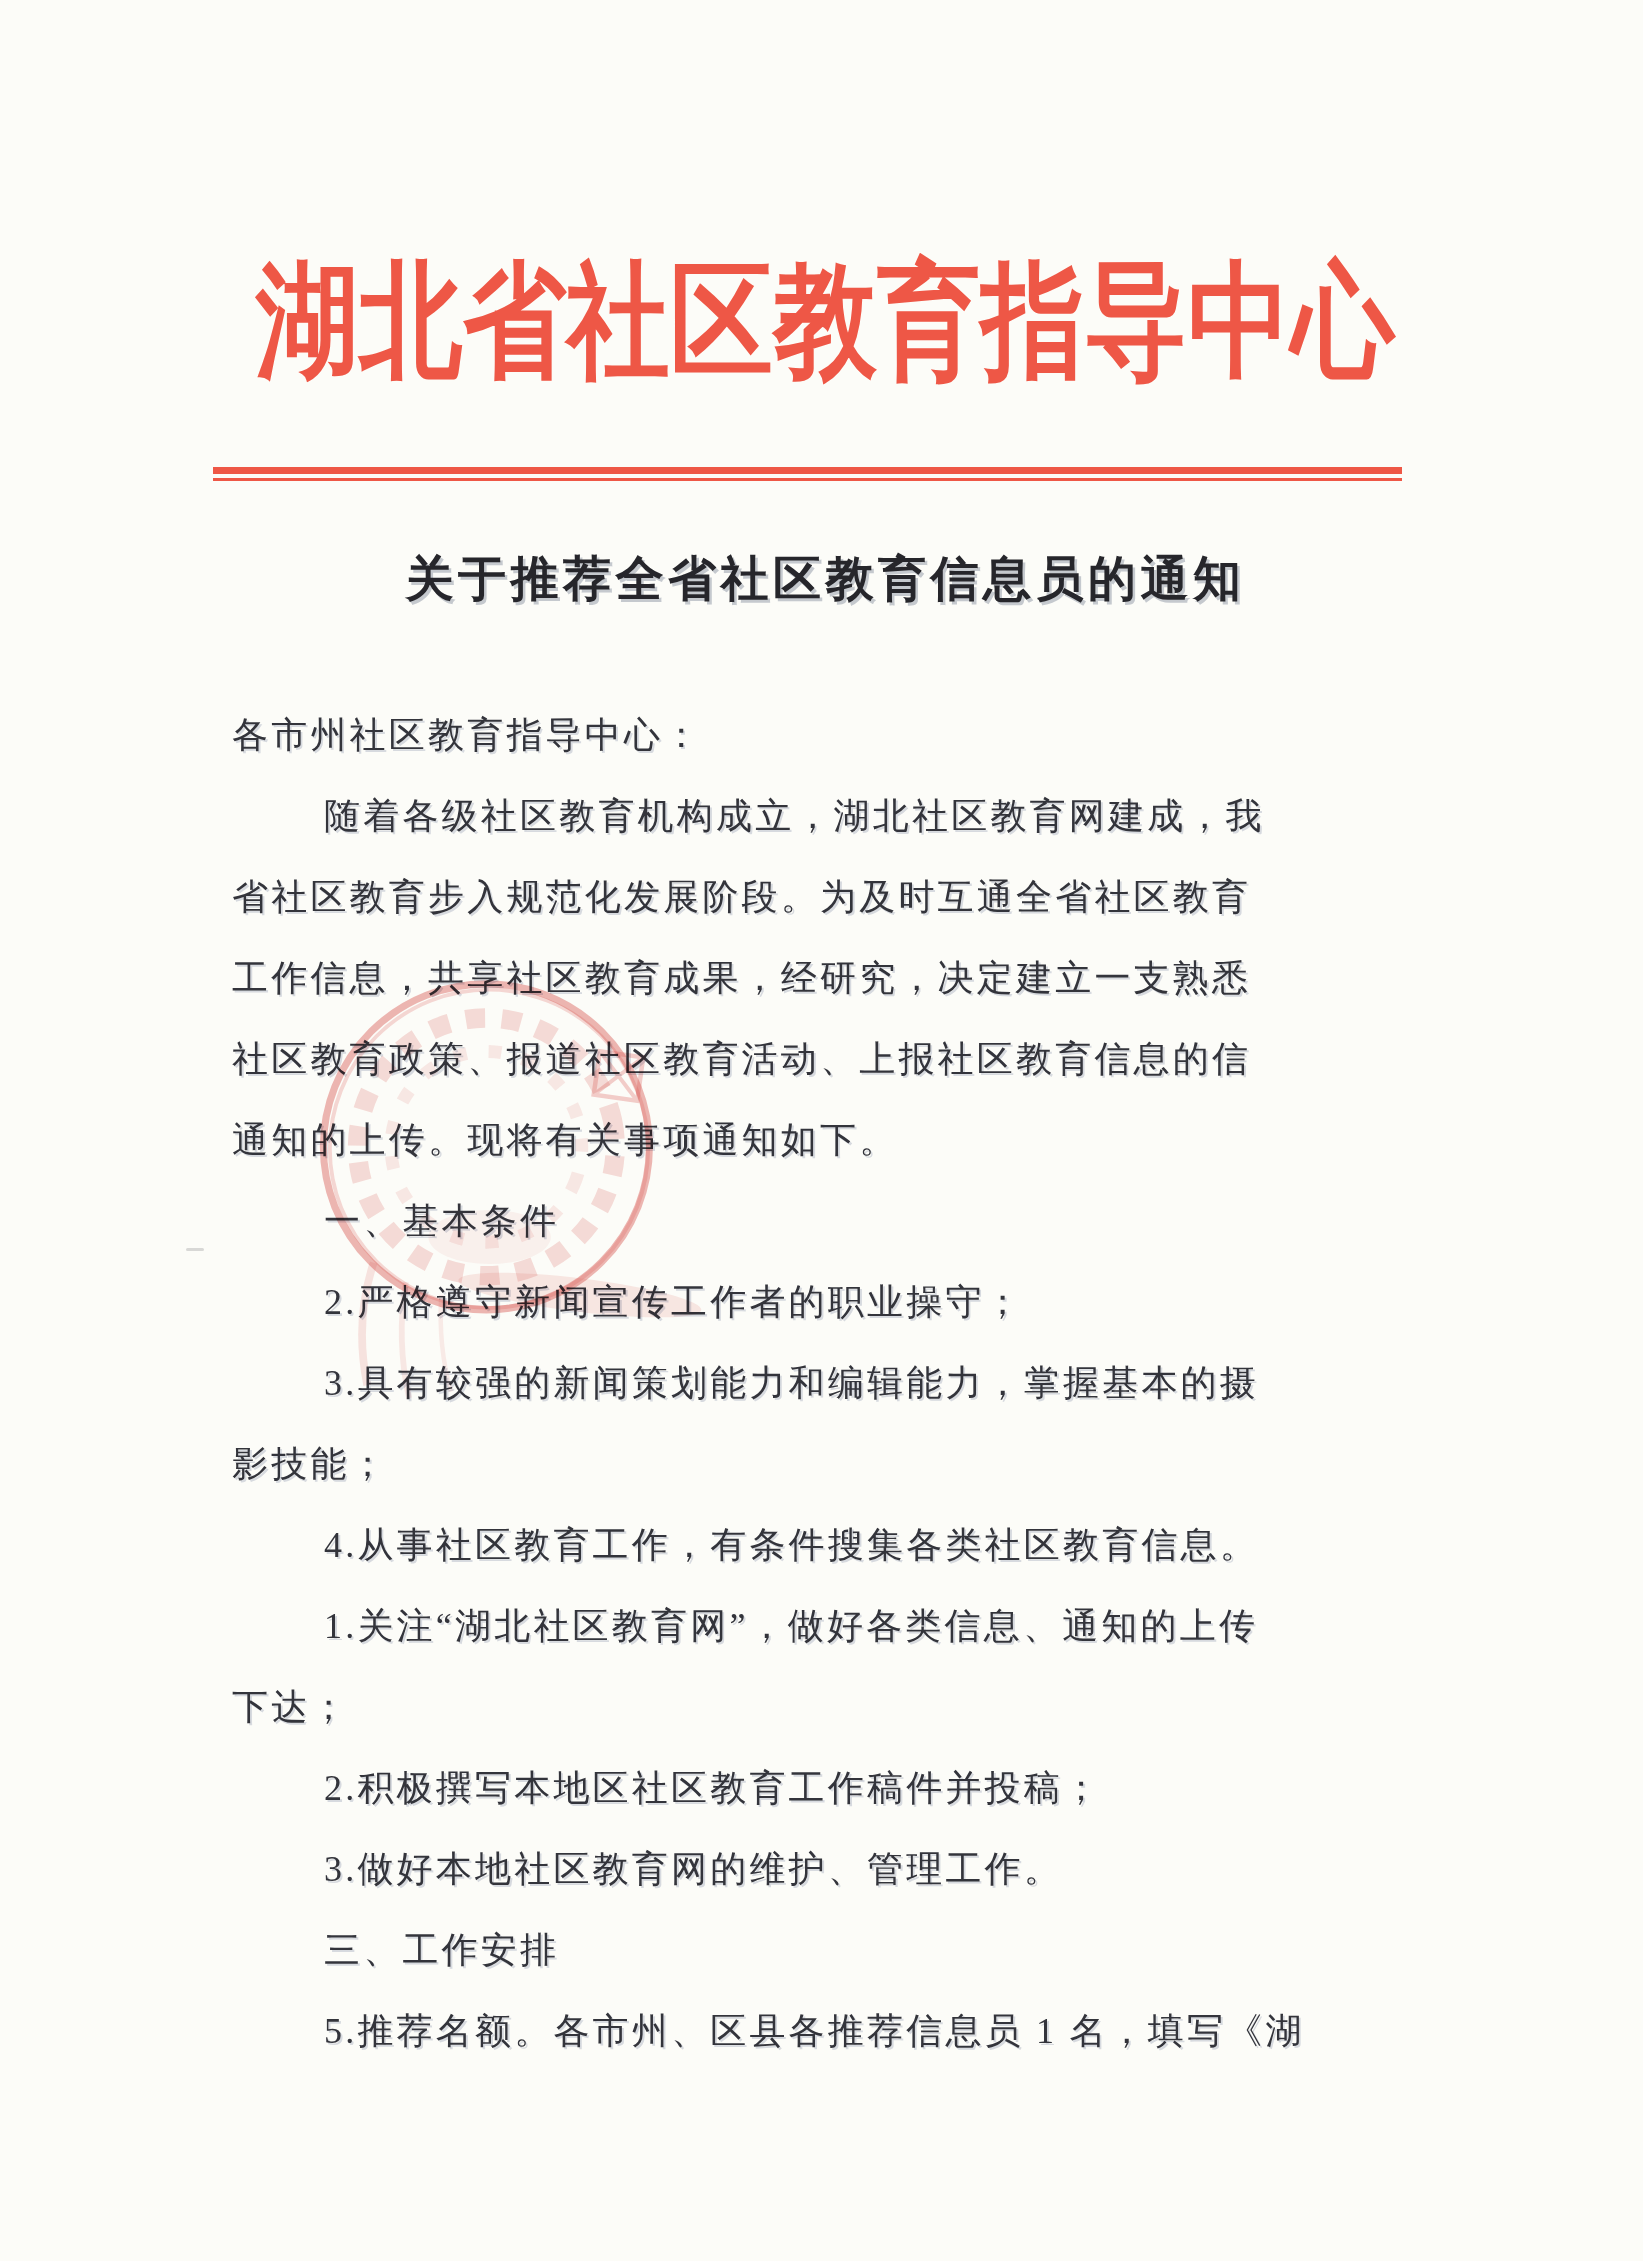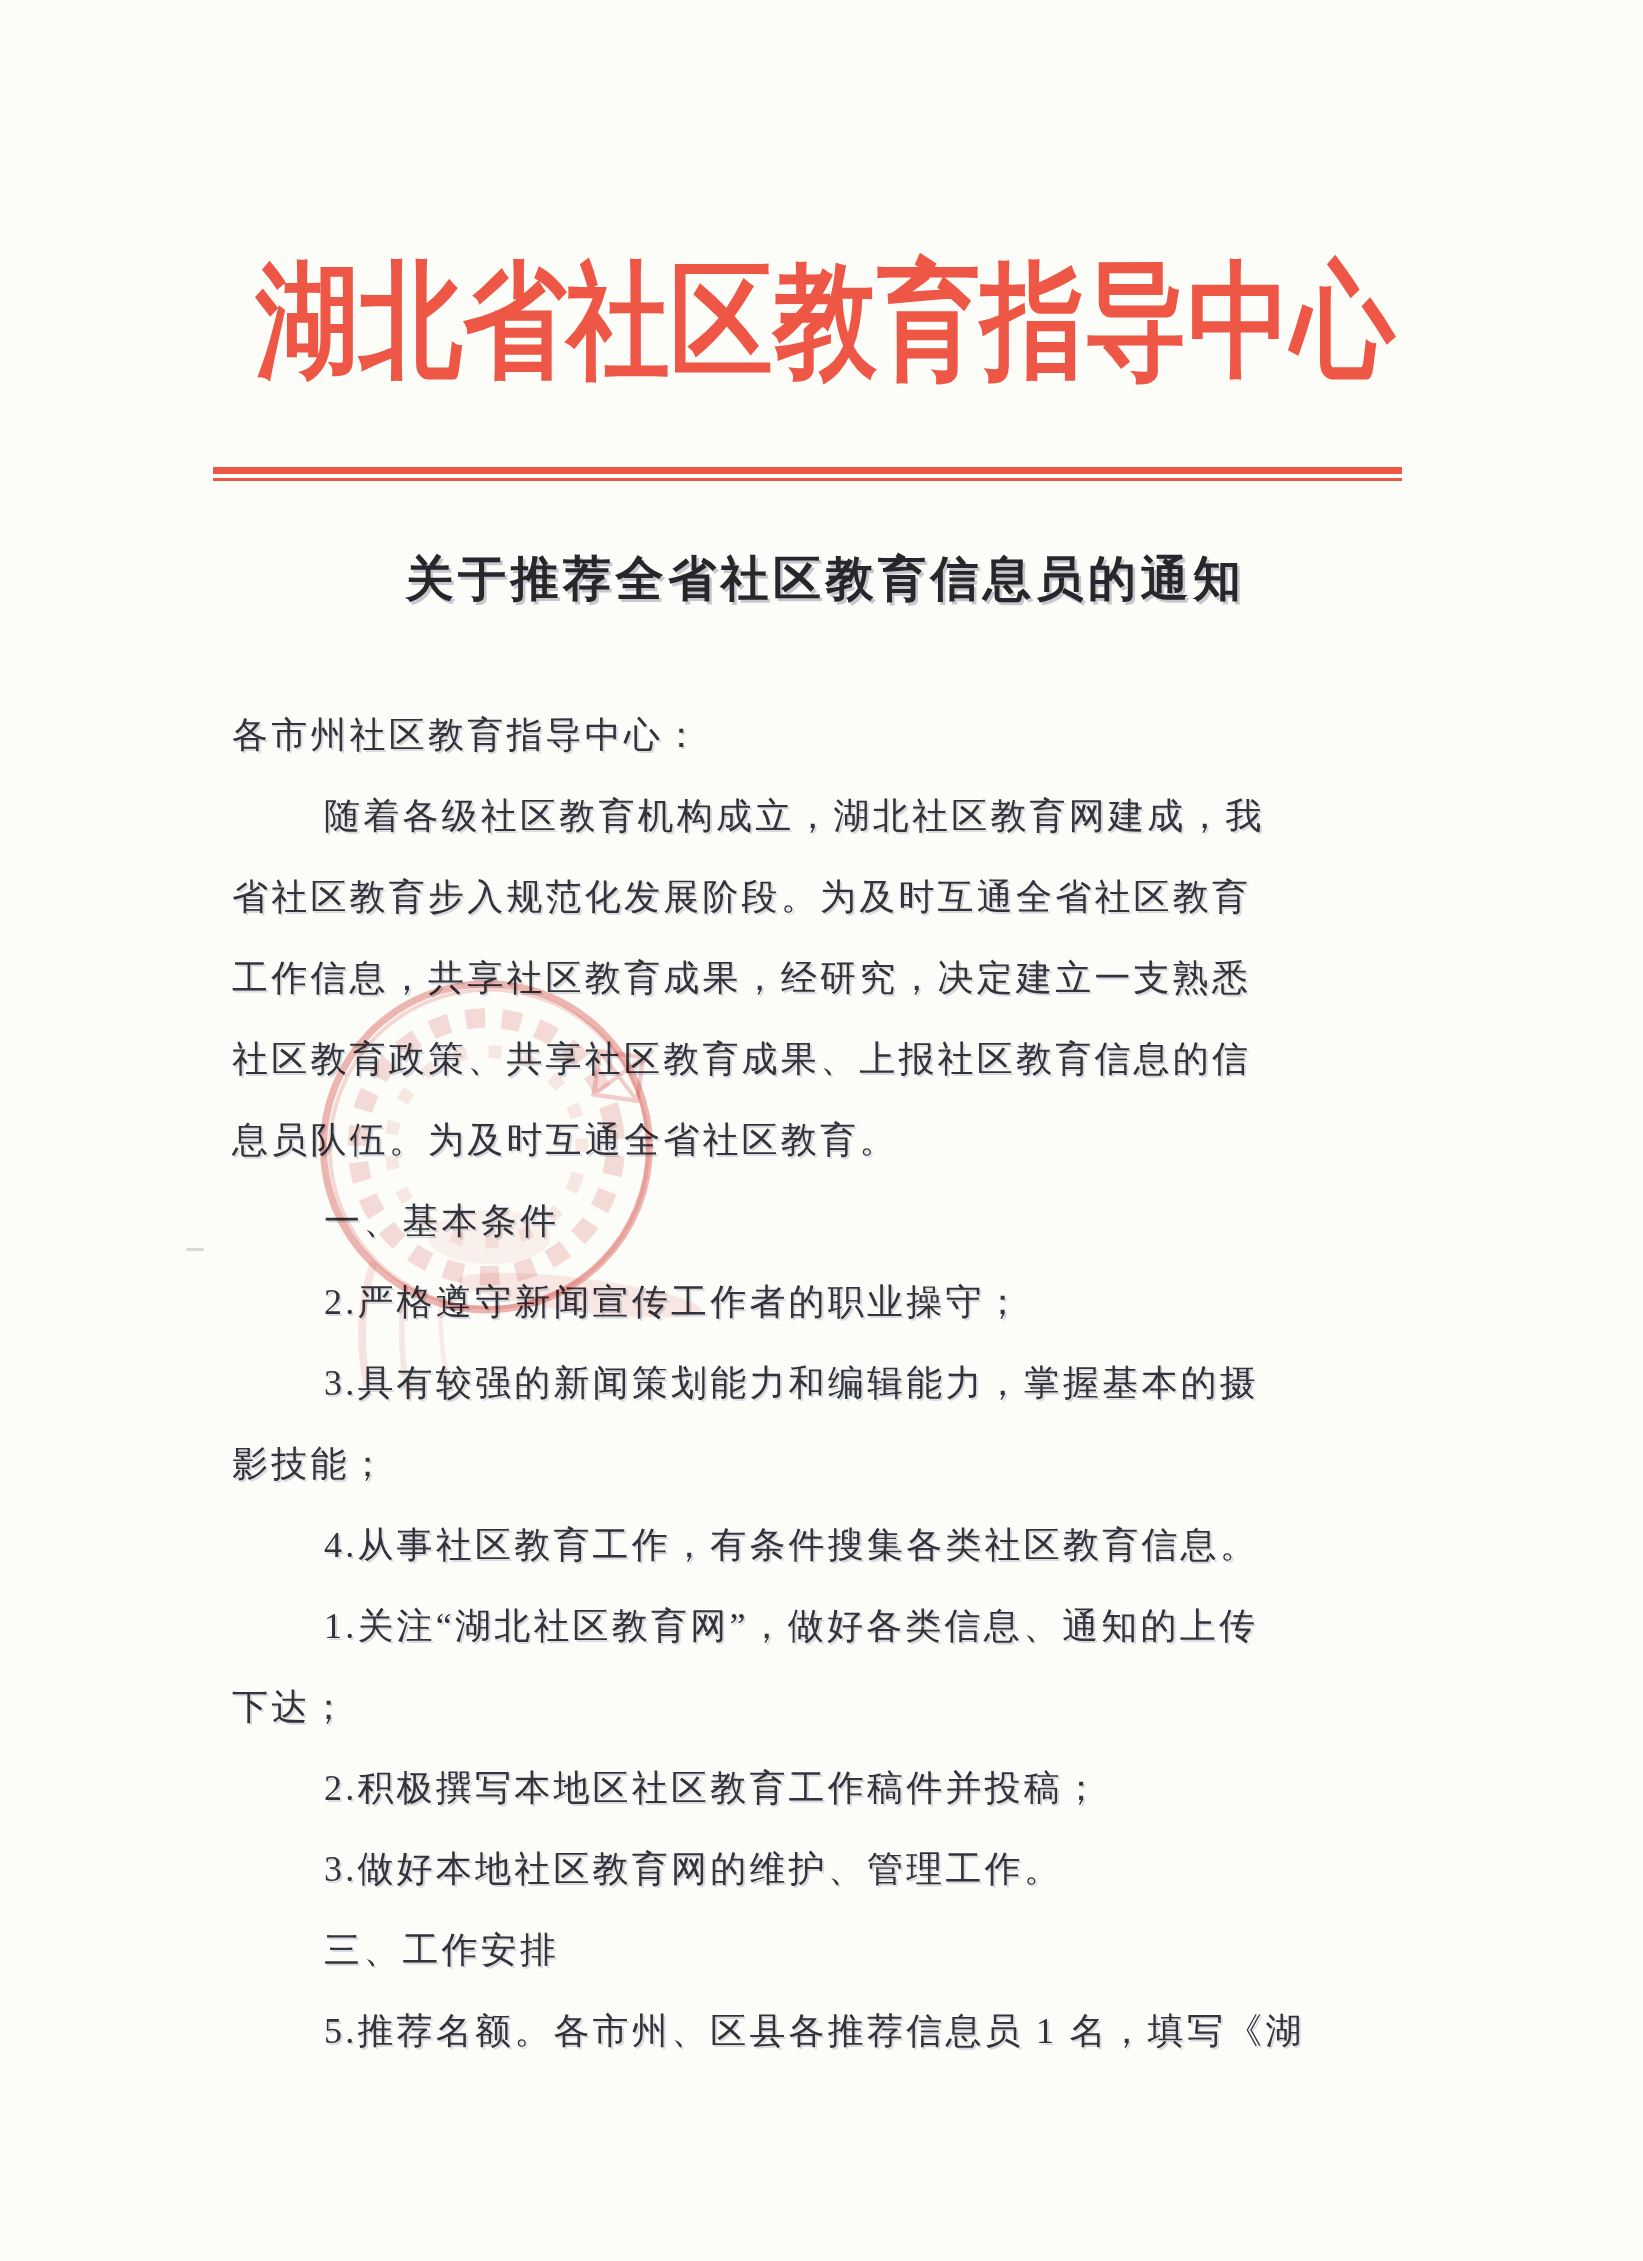--- a/index.html
+++ b/index.html
@@ -64,22 +64,22 @@
   <div class="rule-thick"></div>
   <div class="rule-thin"></div>
 
   <div class="doc-title">关于推荐全省社区教育信息员的通知</div>
 
   <div class="body-block">
     <div class="bl">各市州社区教育指导中心：</div>
     <div class="bl ind">随着各级社区教育机构成立，湖北社区教育网建成，我</div>
     <div class="bl">省社区教育步入规范化发展阶段。为及时互通全省社区教育</div>
     <div class="bl">工作信息，共享社区教育成果，经研究，决定建立一支熟悉</div>
-    <div class="bl">社区教育政策、共享社区教育成果、上报社区教育信息的信</div>
-    <div class="bl">息员队伍。为及时互通全省社区教育。</div>
+    <div class="bl">社区教育政策、报道社区教育活动、上报社区教育信息的信</div>
+    <div class="bl">通知的上传。现将有关事项通知如下。</div>
     <div class="bl ind">一、基本条件</div>
     <div class="bl ind">2.严格遵守新闻宣传工作者的职业操守；</div>
     <div class="bl ind">3.具有较强的新闻策划能力和编辑能力，掌握基本的摄</div>
     <div class="bl">影技能；</div>
     <div class="bl ind">4.从事社区教育工作，有条件搜集各类社区教育信息。</div>
     <div class="bl ind">1.关注“湖北社区教育网”，做好各类信息、通知的上传</div>
     <div class="bl">下达；</div>
     <div class="bl ind">2.积极撰写本地区社区教育工作稿件并投稿；</div>
     <div class="bl ind">3.做好本地社区教育网的维护、管理工作。</div>
     <div class="bl ind">三、工作安排</div>

